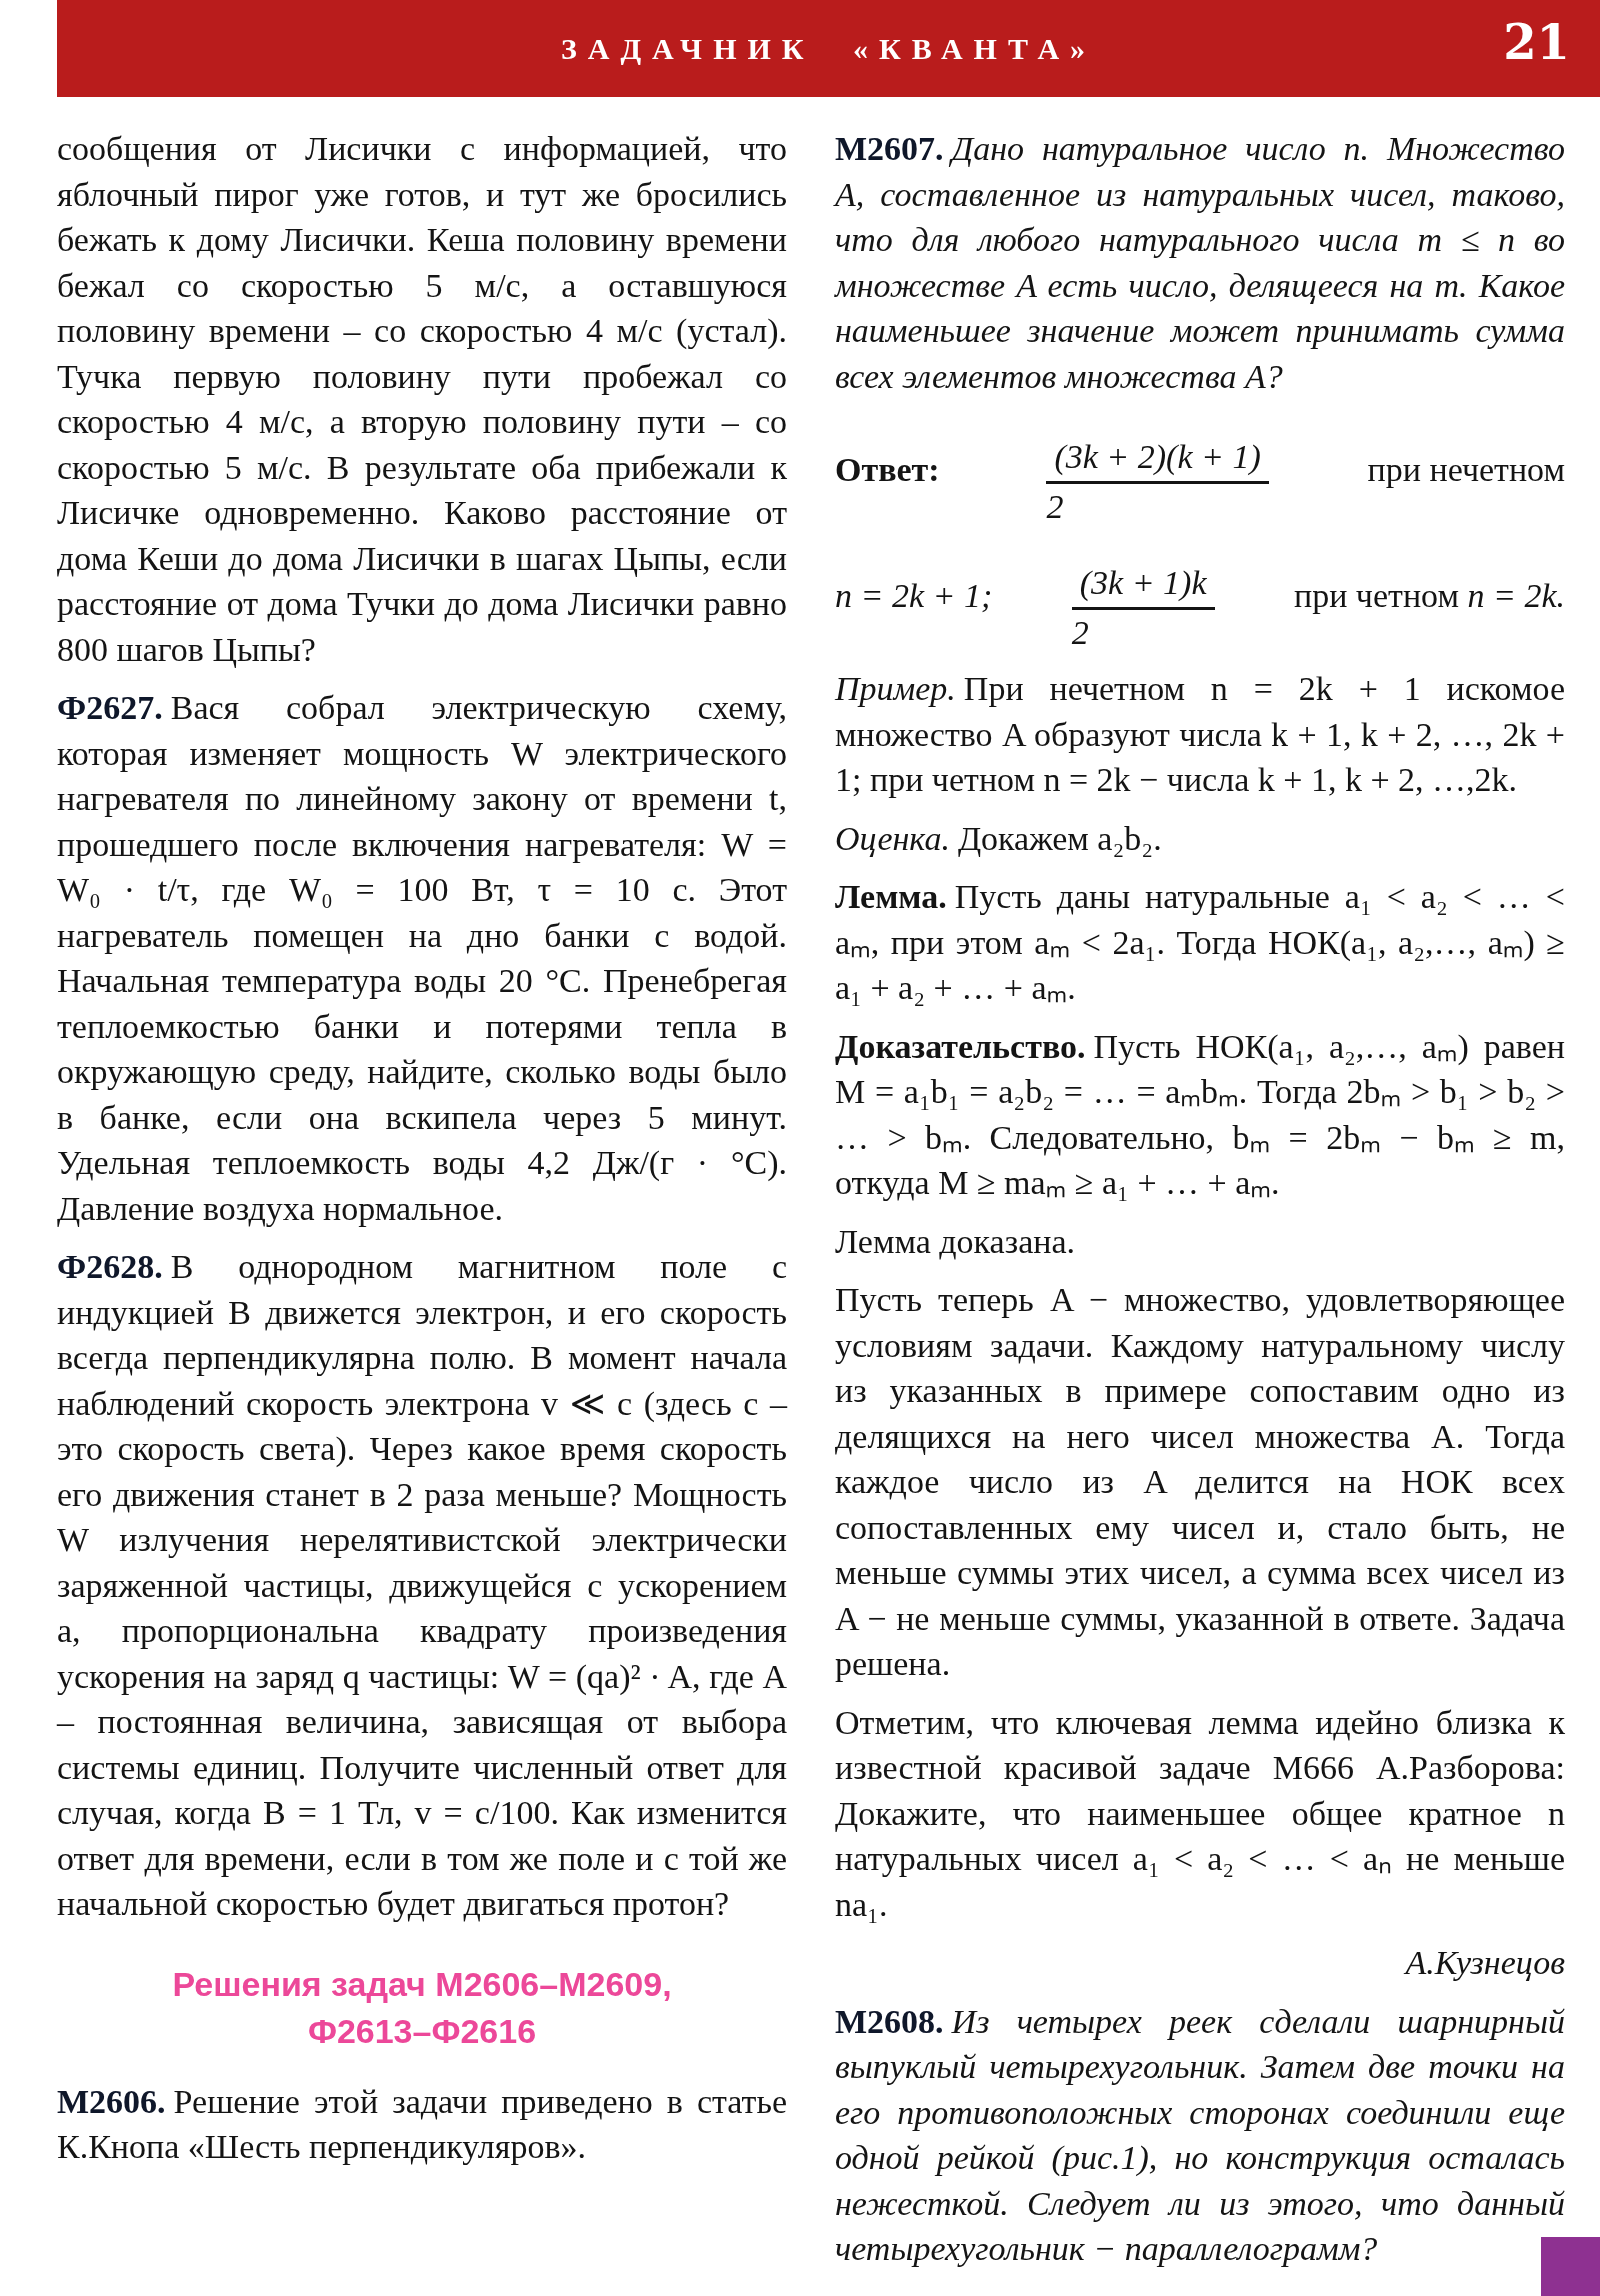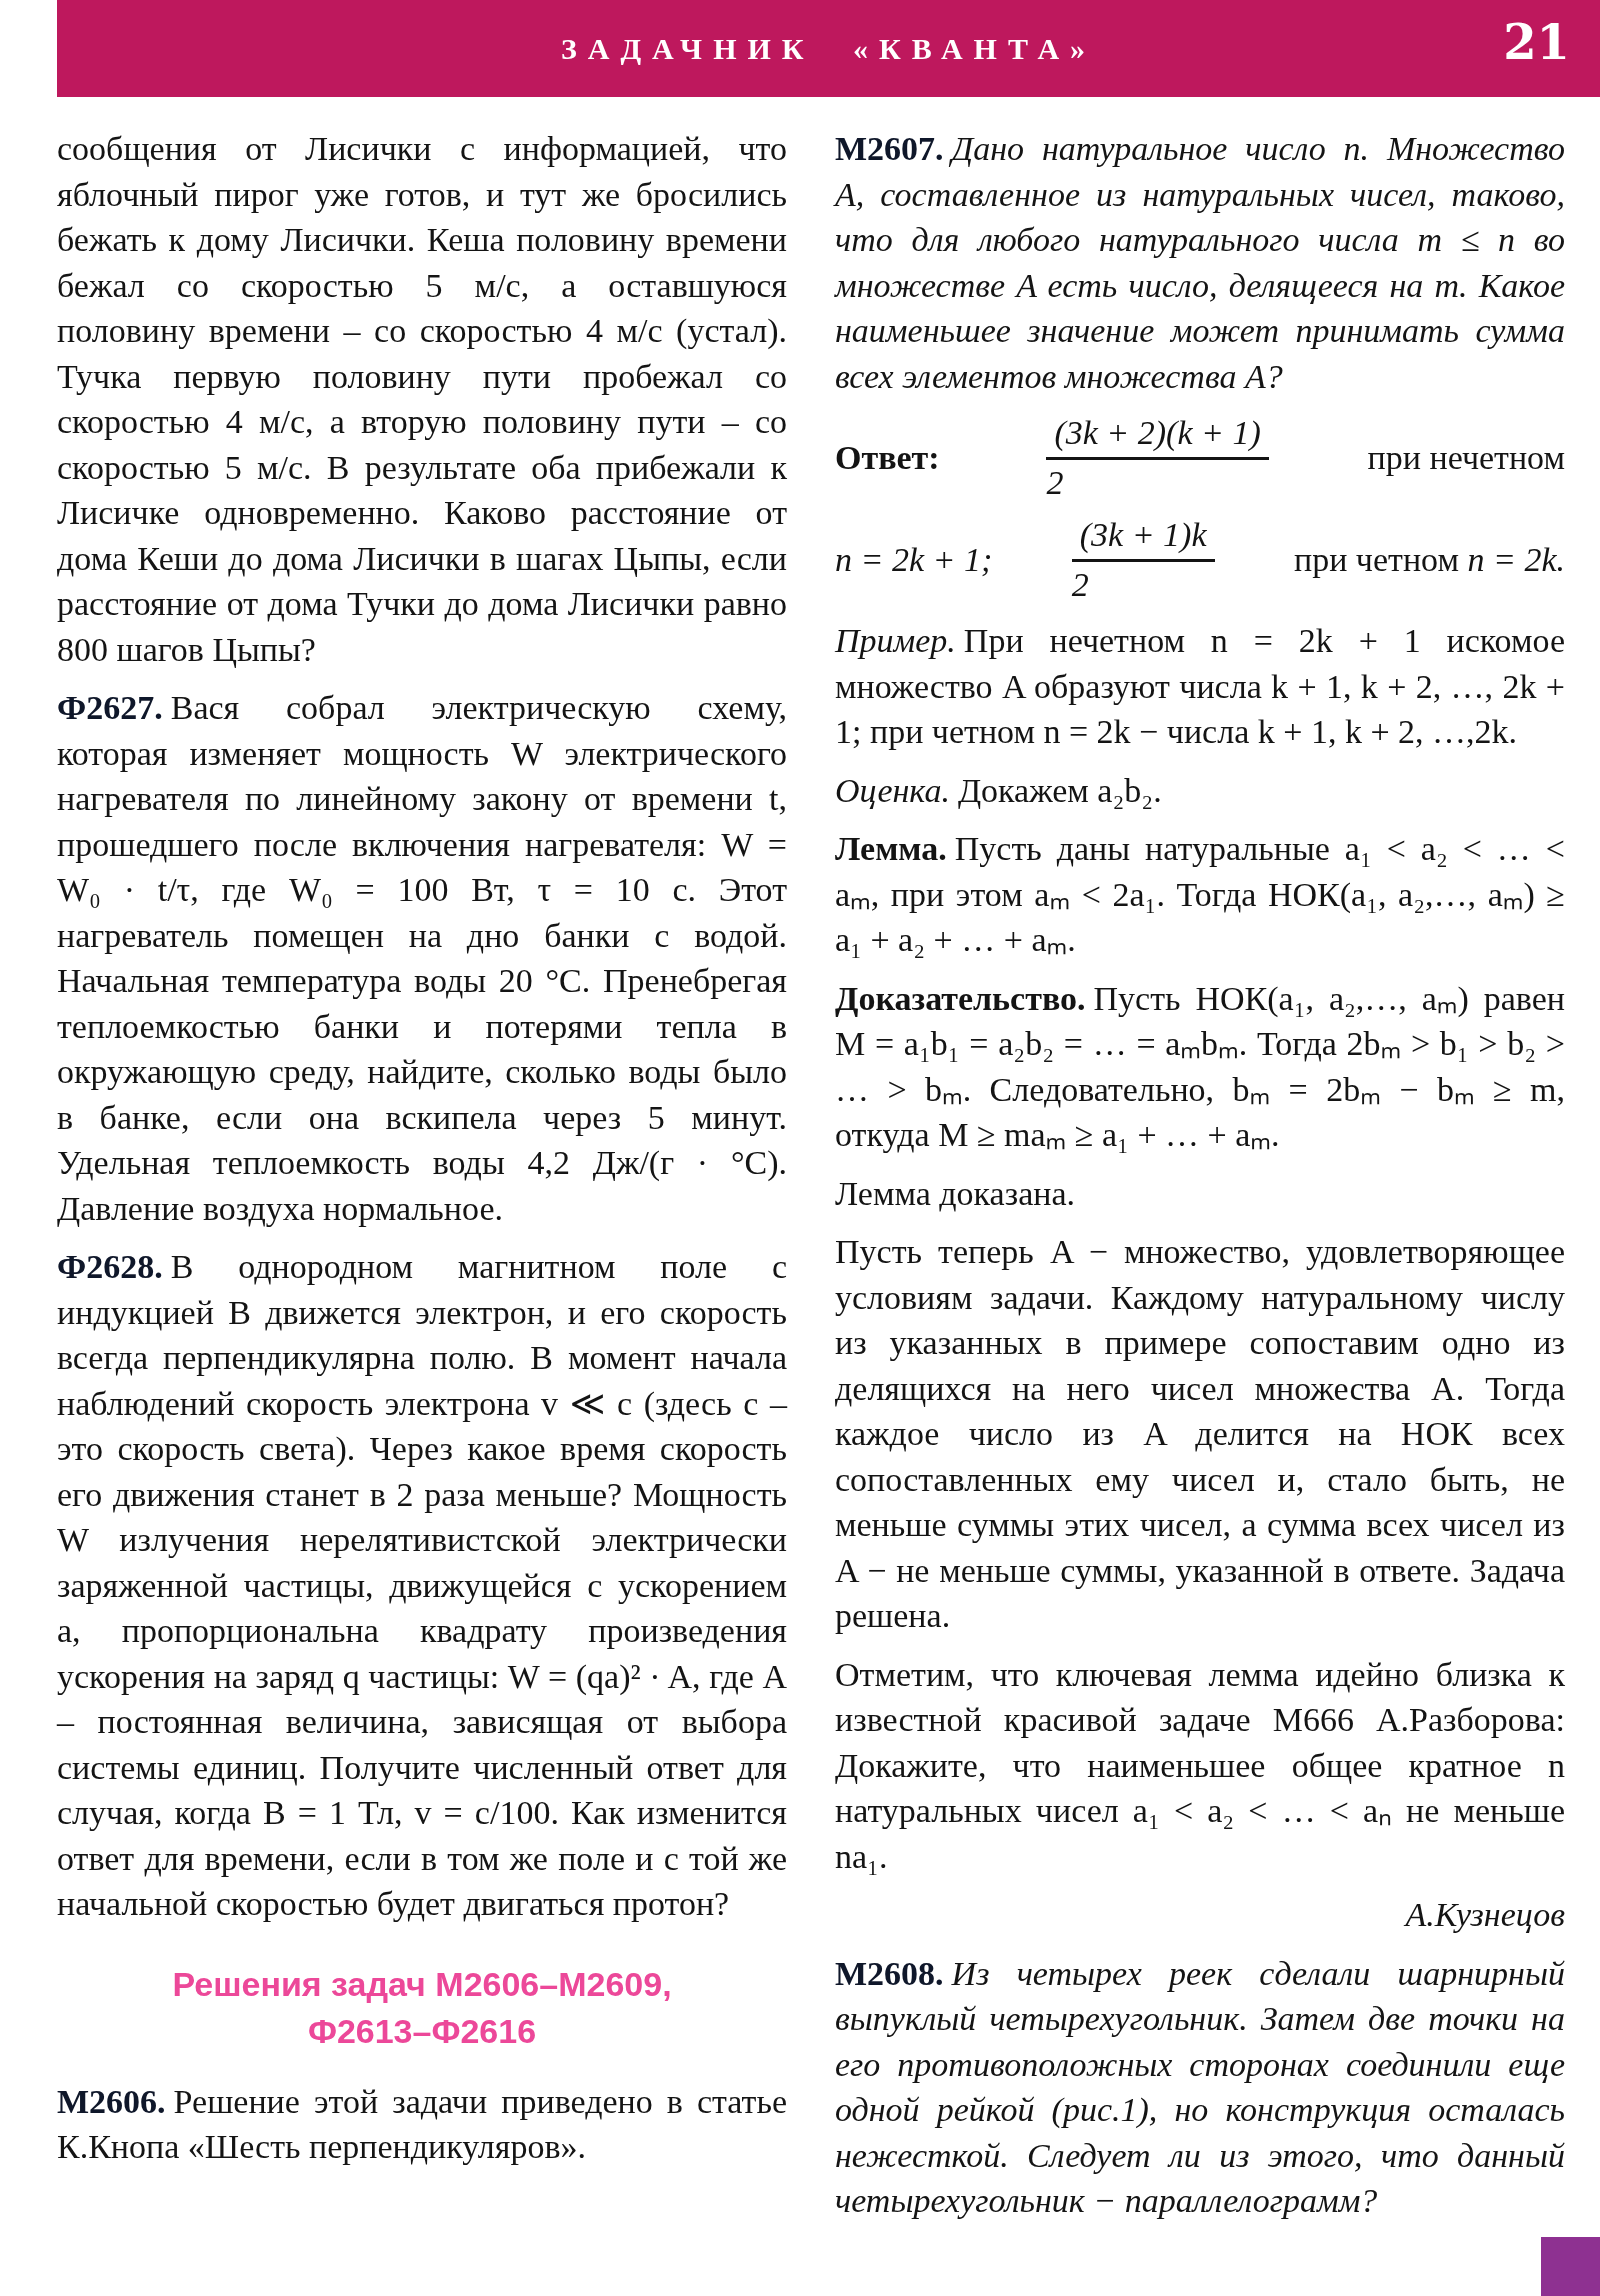--- a/index.html
+++ b/index.html
@@ -1,21 +1,21 @@
 <!DOCTYPE html>
 <html lang="ru"><head>
 <meta charset="utf-8">
 <style>
   html,body{margin:0;padding:0;}
   body{
     width:1600px;height:2296px;position:relative;background:#ffffff;
     font-family:"Liberation Serif", serif;color:#141414;overflow:hidden;
   }
   .topbar{
-    position:absolute;left:57px;top:0;right:0;height:97px;background:#be185d;
+    position:absolute;left:57px;top:0;right:0;height:97px;background:#b91c1c;
     display:flex;align-items:center;justify-content:center;
   }
   .bar-title{
     color:#fff;font-weight:bold;font-size:30px;letter-spacing:11px;word-spacing:20px;
     font-family:"Liberation Serif", serif;
   }
   .bar-page{
     position:absolute;right:30px;top:14px;color:#fff;font-weight:bold;font-size:48px;
     font-family:"DejaVu Serif", serif;
   }
@@ -29,21 +29,21 @@
   .ilabel{font-style:italic;padding-right:8px;}
   .it{font-style:italic;margin-top:32px;}
   .subheading{
     font-family:"Liberation Sans", sans-serif;font-weight:bold;font-size:34px;
     text-align-last:center;line-height:47px;margin:34px 0 24px 0;color:#ec4899;
   }
   .answer{margin:10px 0 12px 0;}
   .arow{display:flex;align-items:center;justify-content:space-between;margin-bottom:10px;}
   .math{font-style:italic;}
   .frac{display:inline-block;text-align:center;vertical-align:middle;font-style:italic;line-height:42px;}
-  .frac .num{display:block;border-bottom:3px solid #141414;padding:0 8px 3px 8px;}
+  .frac .num{display:block;border-bottom:3px solid #141414;padding:0 8px 3px 8px;margin-top:24px;}
   .frac .den{display:block;padding-top:2px;}
   .author{text-align:right;text-align-last:right;font-style:italic;margin:6px 0 30px 0;}
   .corner{position:absolute;right:0;bottom:0;width:59px;height:59px;background:#8e3191;}
 </style>
 </head>
 <body>
 
 <header class="topbar">
   <span class="bar-title">ЗАДАЧНИК «КВАНТА»</span>
   <span class="bar-page">21</span>

